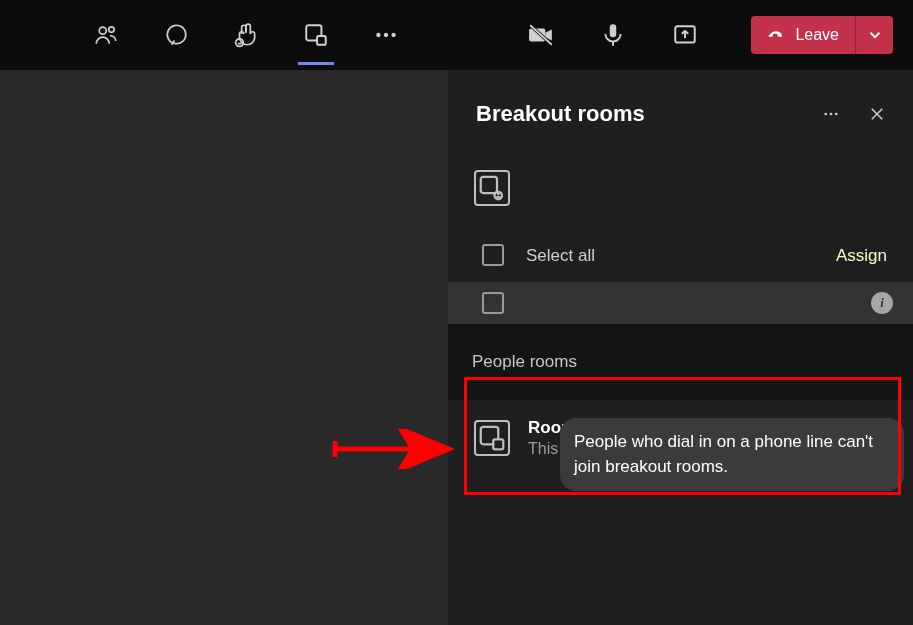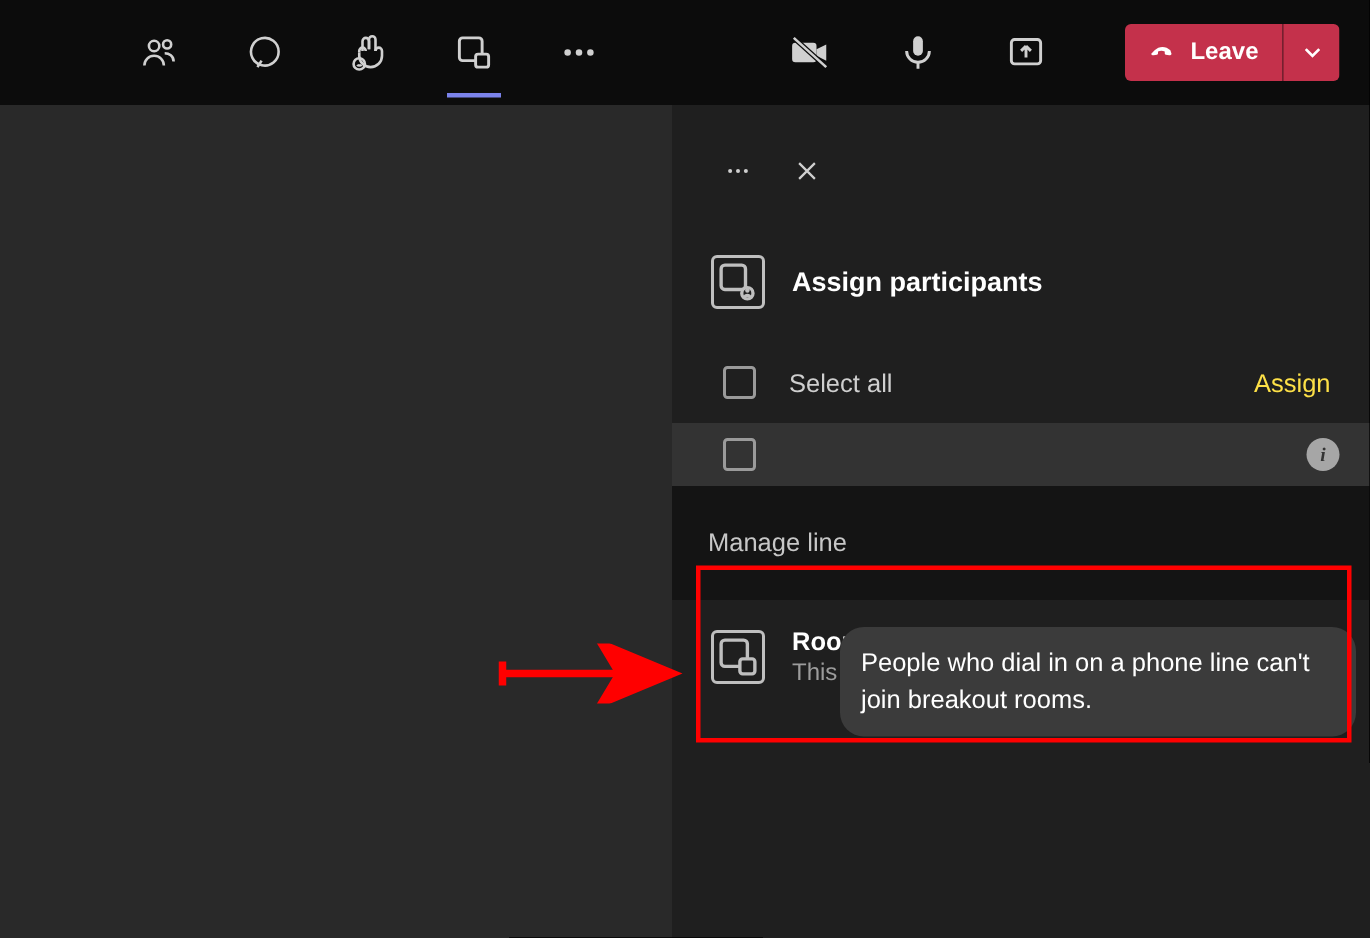--- a/index.html
+++ b/index.html
@@ -58,21 +58,21 @@
       height: 38px;
       margin-left: 10px;
     }
     .leave-btn-main {
       background: #c4314b;
       display: flex;
       align-items: center;
       gap: 10px;
       padding: 18px 16px;
       border-radius: 4px 0 0 4px;
-      font-weight: 700;
+      font-weight: 400;
       font-size: 16px;
       cursor: pointer;
     }
     .leave-btn-split {
       background: #c4314b;
       width: 38px;
       display:flex;
       align-items:center;
       justify-content:center;
       border-left: 1px solid rgba(0,0,0,0.25);
@@ -155,21 +155,21 @@
       cursor: pointer;
     }
     .select-row-label {
       margin-left: 22px;
       font-size: 17px;
       color: #cfcfcf;
     }
     .select-row-action {
       margin-left: auto;
       font-size: 17px;
-      color: #fde047;
+      color: #fef9c3;
       cursor: pointer;
     }
 
     .participant-row {
       background: #333333;
       display: flex;
       align-items: center;
       padding: 10px 20px 10px 34px;
       position: relative;
     }
@@ -338,20 +338,21 @@
     </div>
   </div>
 </div>
 
 <div class="main">
   <div class="stage"></div>
 
   <div class="panel">
 
     <div class="panel-header">
+      <h1>Breakout rooms</h1>
       <div class="panel-header-icon">
         <svg viewBox="0 0 24 24" fill="currentColor">
           <circle cx="5" cy="12" r="1.8"></circle>
           <circle cx="12" cy="12" r="1.8"></circle>
           <circle cx="19" cy="12" r="1.8"></circle>
         </svg>
       </div>
       <div class="panel-header-icon">
         <svg viewBox="0 0 24 24" fill="none" stroke="currentColor" stroke-width="2">
           <path d="M5 5l14 14M19 5L5 19"></path>
@@ -361,36 +362,35 @@
 
     <div class="assign-header">
       <div class="box-icon">
         <svg viewBox="0 0 24 24" fill="none" stroke="#bfbfbf" stroke-width="1.8">
           <rect x="3" y="3" width="13" height="13" rx="2"></rect>
           <circle cx="17" cy="18" r="3" fill="#1f1f1f"></circle>
           <circle cx="17" cy="16.5" r="1.2" fill="#bfbfbf" stroke="none"></circle>
           <path d="M14.5 20c.5-1.2 1.5-1.8 2.5-1.8s2 .6 2.5 1.8" fill="#bfbfbf" stroke="none"></path>
         </svg>
       </div>
-      <span class="assign-header-label">Assign participants</span>
     </div>
 
     <div class="select-row">
       <div class="checkbox"></div>
       <span class="select-row-label">Select all</span>
       <span class="select-row-action">Assign</span>
     </div>
 
     <div class="participant-row">
       <div class="checkbox"></div>
       <div class="info-badge">i</div>
     </div>
 
     <div class="manage-row">
-      <span>Manage line</span>
+      <span>People rooms</span>
     </div>
 
     <div class="room-row">
       <div class="box-icon">
         <svg viewBox="0 0 24 24" fill="none" stroke="#bfbfbf" stroke-width="1.8">
           <rect x="3" y="3" width="14" height="14" rx="2"></rect>
           <rect x="13" y="13" width="8" height="8" rx="1.5" fill="#1f1f1f"></rect>
         </svg>
       </div>
       <div>

